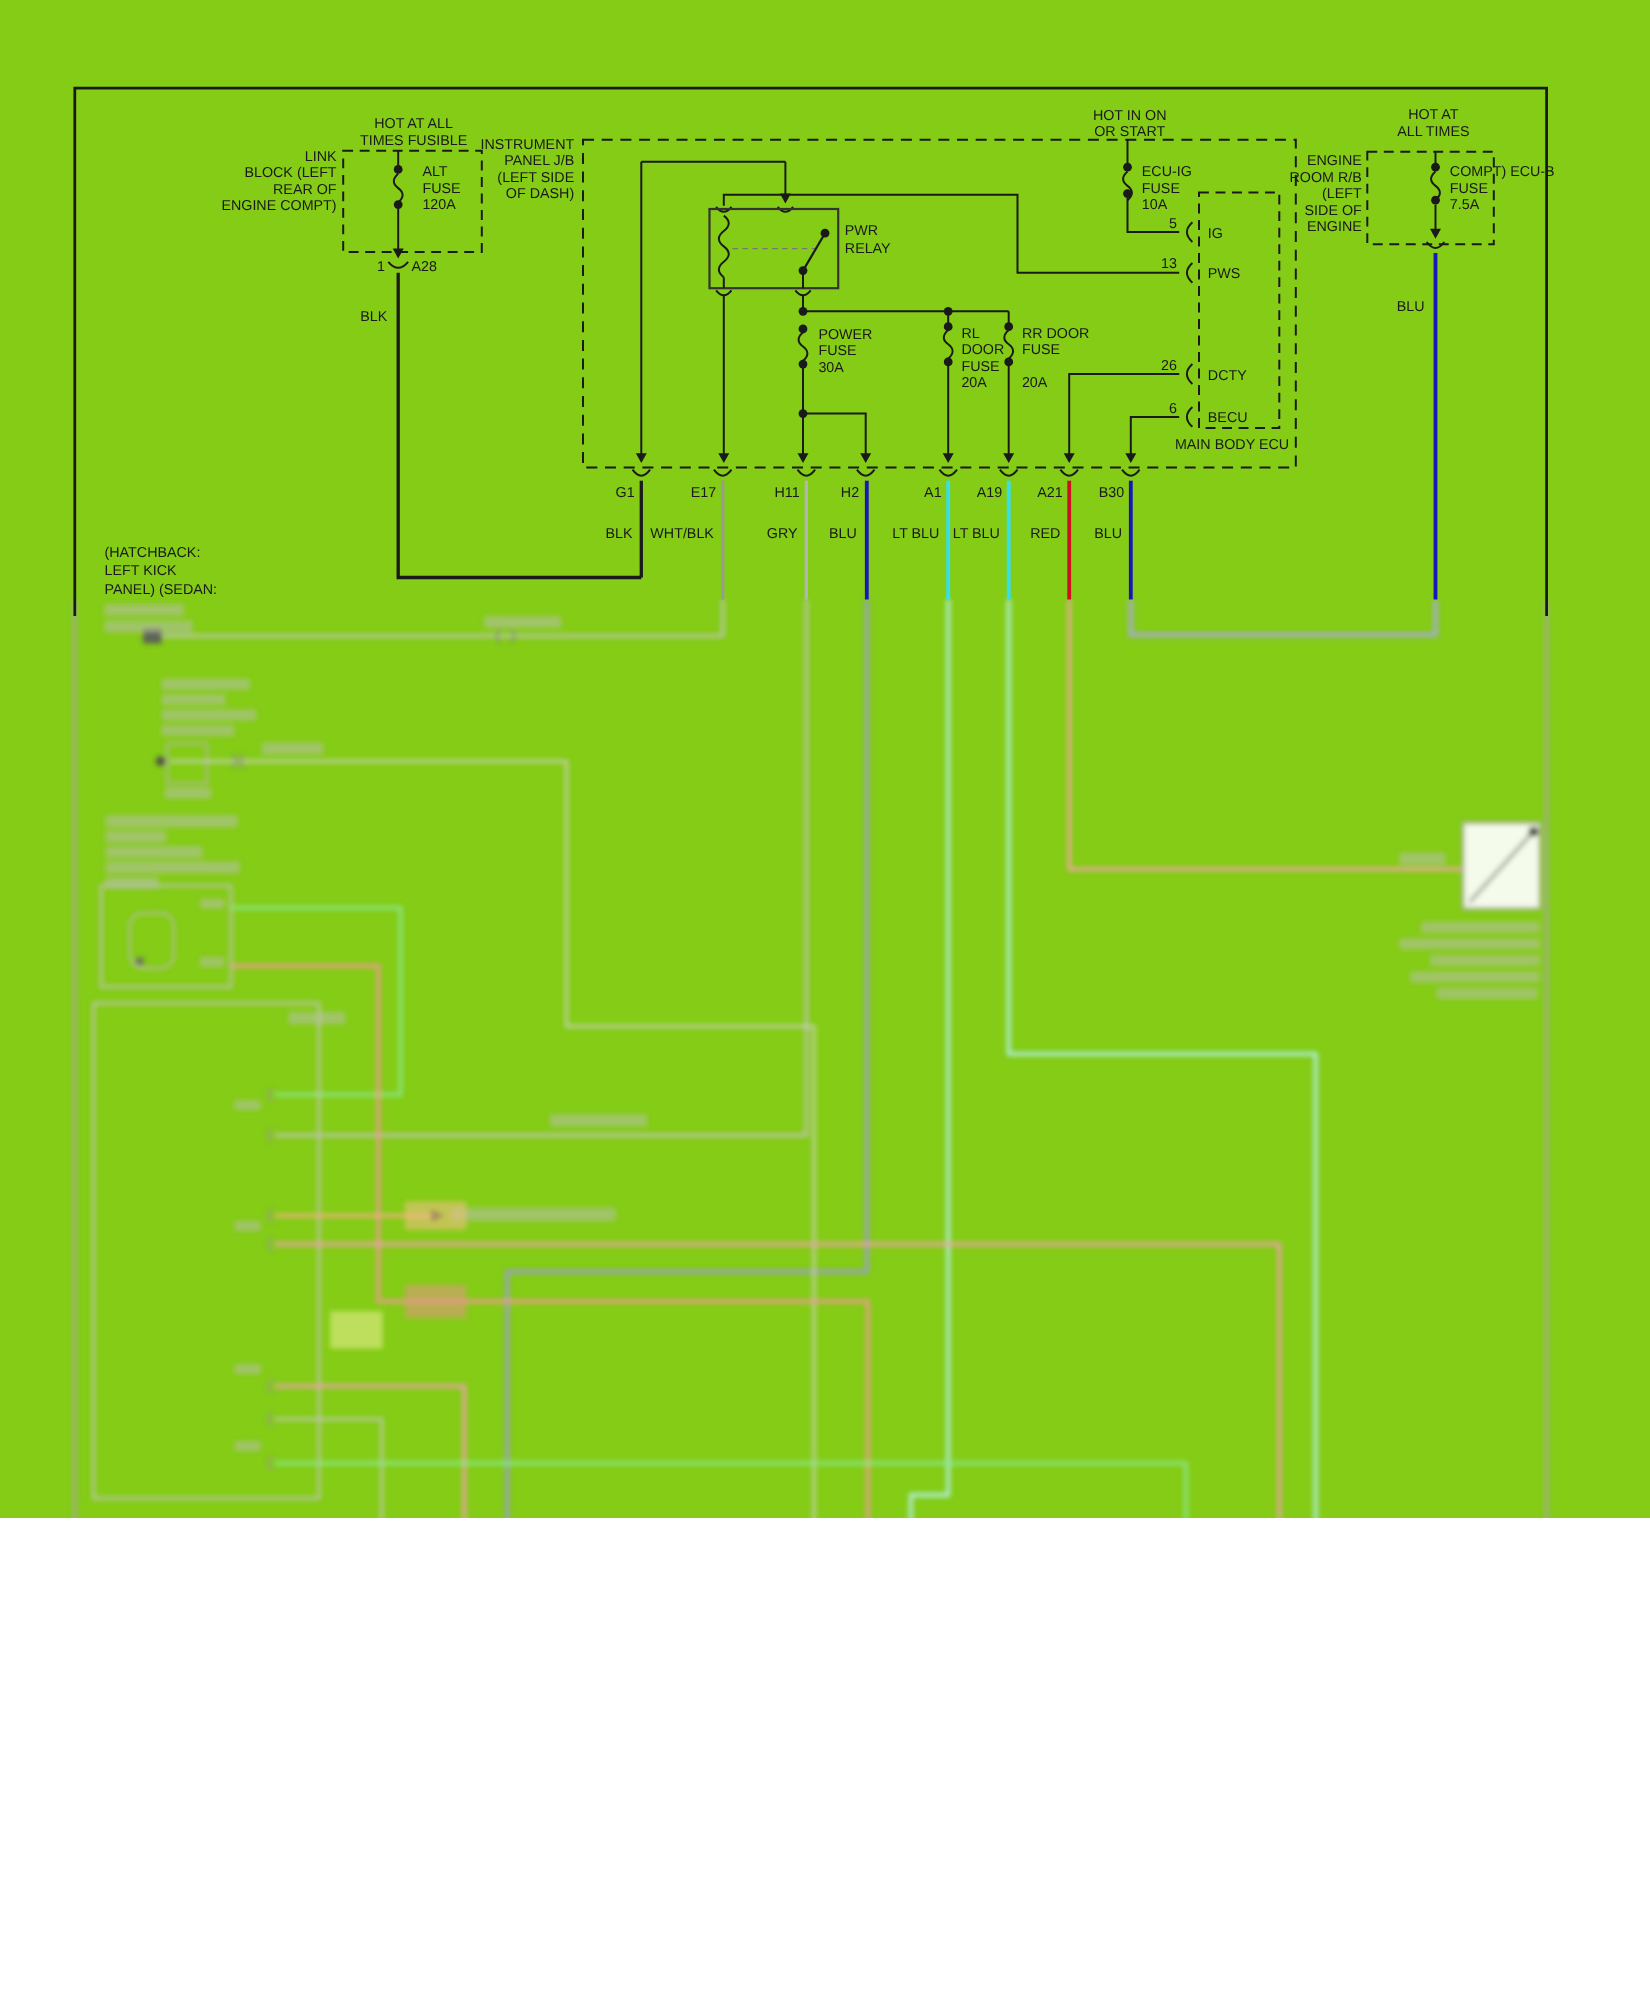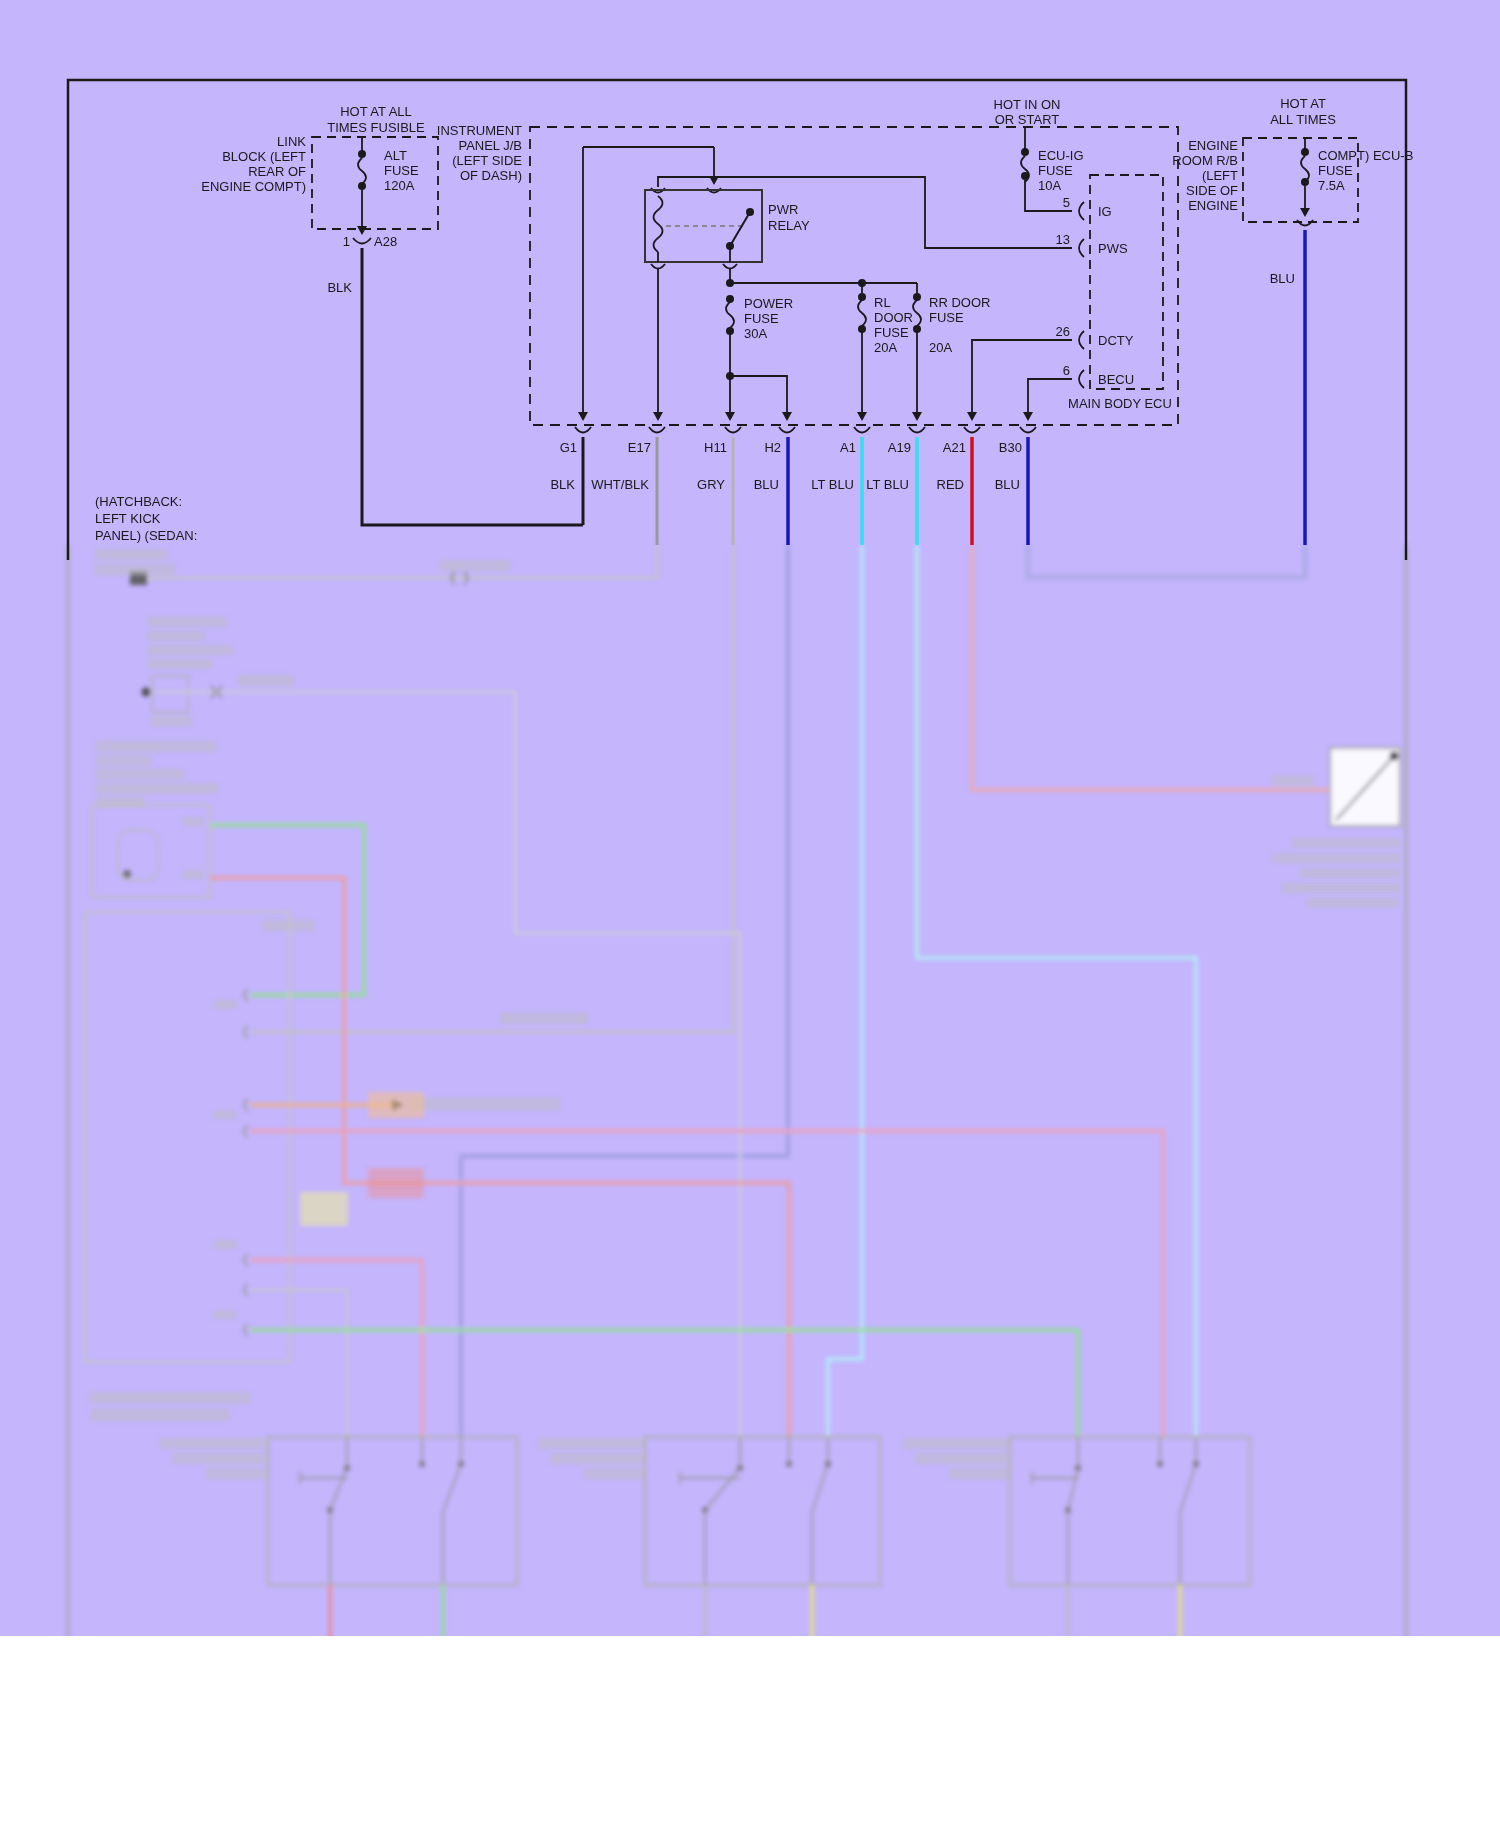--- a/index.html
+++ b/index.html
@@ -1,16 +1,16 @@
 <!DOCTYPE html>
 <html><head>
 <meta charset="utf-8">
 <style>
   html,body{margin:0;padding:0;background:#ffffff;}
-  #page{position:relative;width:1500px;height:1636px;background:#c4b5fd;font-family:"Liberation Sans",sans-serif;}
+  #page{position:relative;width:1500px;height:1380px;background:#84cc16;font-family:"Liberation Sans",sans-serif;}
   svg{position:absolute;left:0;top:0;}
   text{font-family:"Liberation Sans",sans-serif;font-size:13px;fill:#1a1a1a;}
   .ra{text-anchor:end;} .ctr{text-anchor:middle;}
   .smudge{fill:#bdbdbd;opacity:.55;}
   .smudge2{fill:#c9c9c9;opacity:.4;}
 </style>
 </head>
 <body>
 
 <div id="page">

